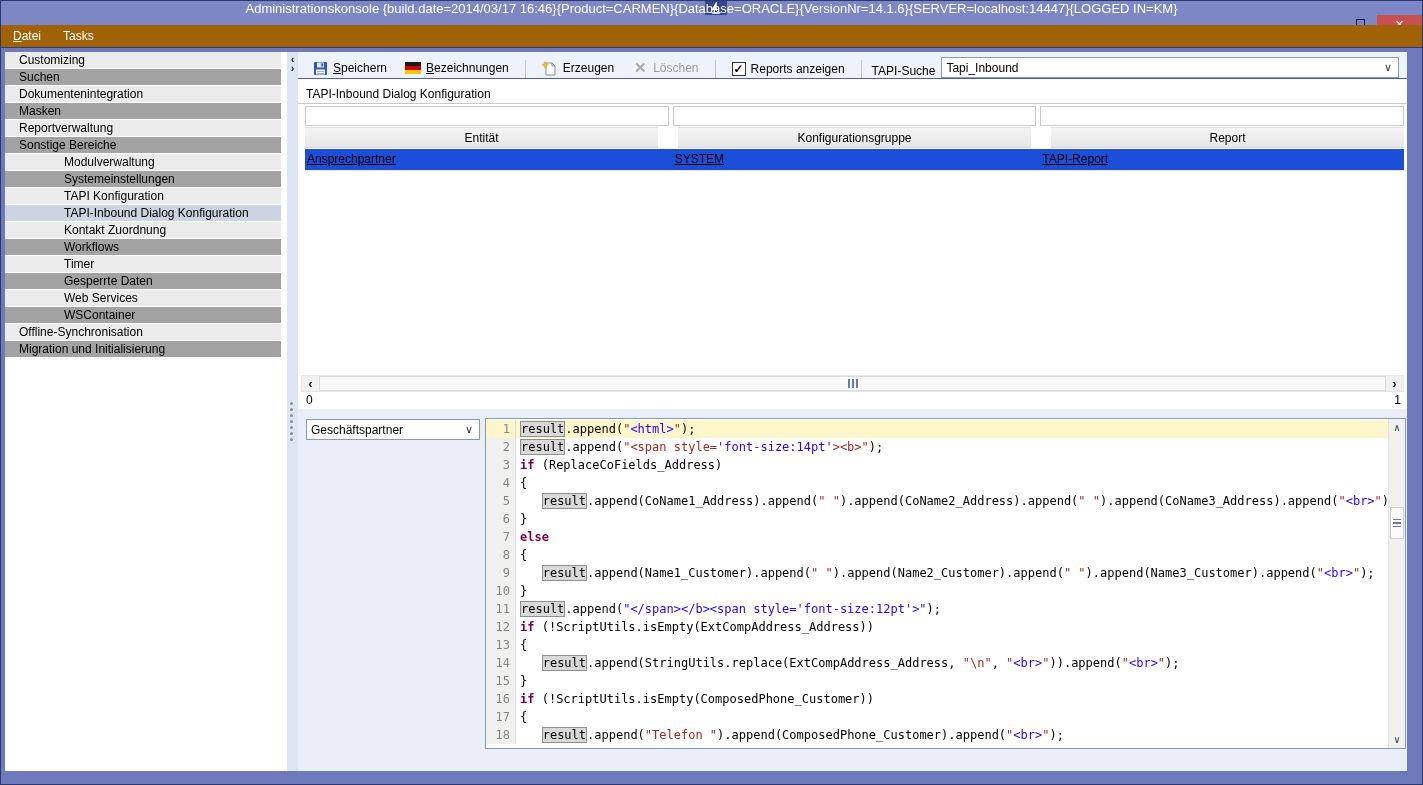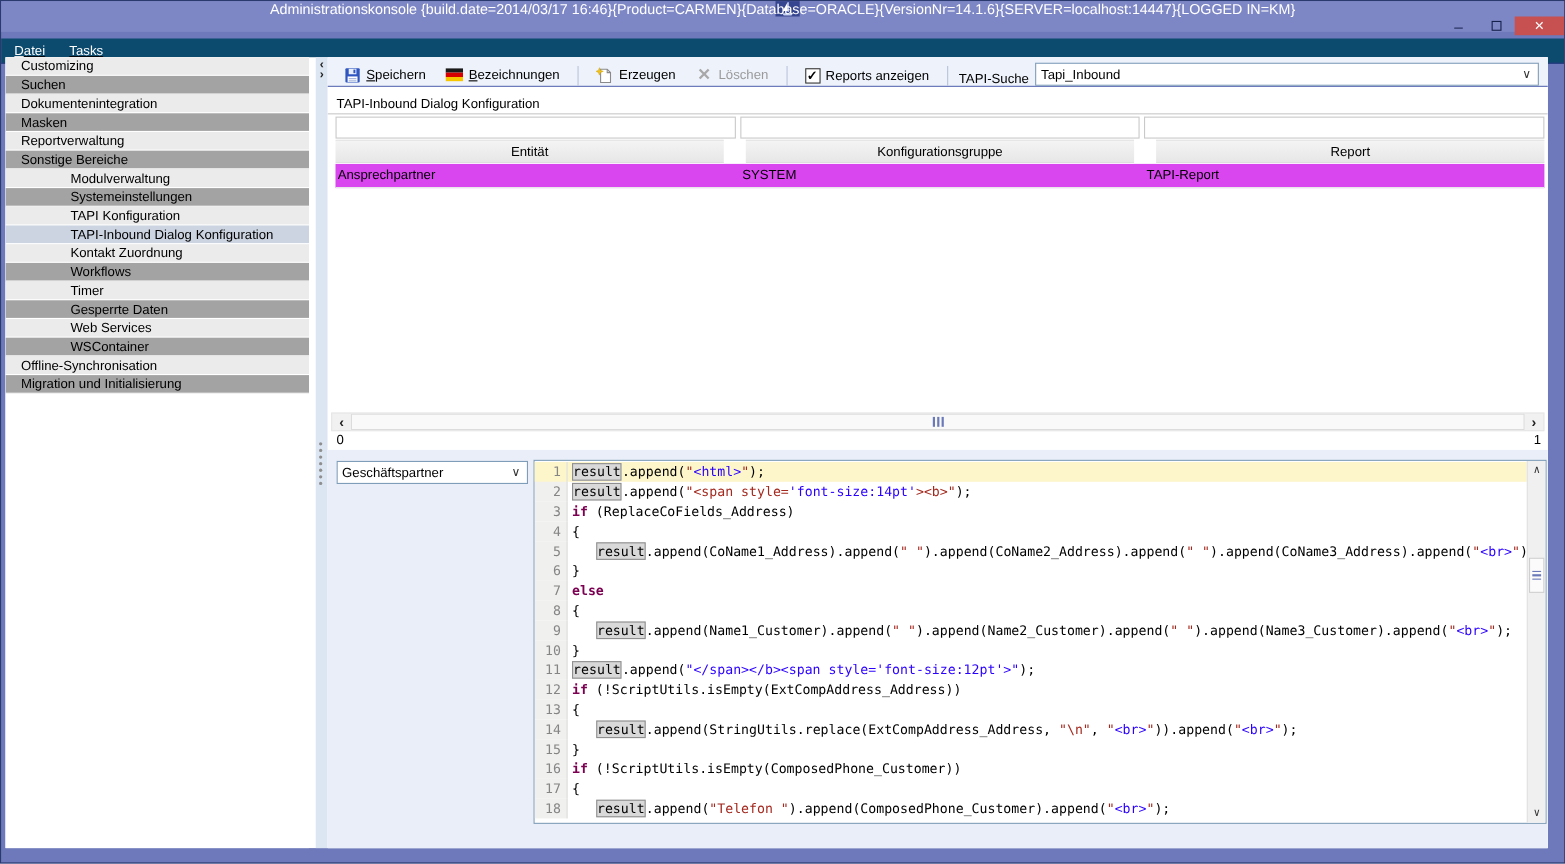--- a/index.html
+++ b/index.html
@@ -14,23 +14,23 @@
     display:flex; align-items:center; justify-content:center; }
   .title-text { position:absolute; left:0; right:0; text-align:center;
     color:#fff; font-size:13px; pointer-events:none; }
   .win-controls { margin-left:auto; display:flex; align-items:center; height:100%; }
   .win-btn { width:34px; height:100%; display:flex; align-items:center;
     justify-content:center; color:#16204d; font-size:14px; }
   .btn-max .sq { width:9px; height:9px; border:1.5px solid #16204d; display:block; }
   .btn-close { width:45px; background:#c75050; color:#fff; font-size:15px; }
 
   
-  .menubar { position:absolute; top:34px; left:0; right:0; height:23px;
-    background:#0c4a6e; display:flex; align-items:center; padding-left:12px;
-    border-bottom:1px solid #2b3b85;text-decoration:underline; }
+  .menubar { position:absolute; top:24px; left:0; right:0; height:23px;
+    background:#a16207; display:flex; align-items:center; padding-left:12px;
+    border-bottom:1px solid #2b3b85; }
   .menu-item { color:#fff; margin-right:22px; }
   .accel { text-decoration:underline; }
 
   
   .client { position:absolute; left:4px; top:51px; right:15px; bottom:13px;
     background:#fff; }
 
   
   .sidebar { position:absolute; left:0; top:0; width:276px; bottom:0;
     background:#fff; overflow:hidden; }
@@ -78,21 +78,21 @@
   .filter-row { position:absolute; top:27px; left:7px; right:3px; height:20px;
     display:flex; gap:4px; }
   .filter-input { flex:1; border:1px solid #c9c9c9; background:#fff; height:20px;
     font-family:"Liberation Sans",sans-serif; font-size:12px; padding:0 3px; }
   .header-row { position:absolute; top:48px; left:7px; right:3px; height:21px;
     display:flex; gap:20px; }
   .header-cell { flex:1; background:linear-gradient(#f4f4f4,#e7e7e7);
     border-top:1px solid #e0e0e0; border-bottom:1px solid #d6d6d6;
     text-align:center; line-height:20px; }
   .data-row { position:absolute; top:70px; left:7px; right:3px; height:22px;
-    display:flex; gap:4px; border-bottom:1px solid #e8e8e8; background:#d946ef; }
+    display:flex; gap:4px; border-bottom:1px solid #e8e8e8; background:#1d4ed8;text-decoration:underline; }
   .data-cell { flex:1; line-height:21px; padding-left:2px; white-space:nowrap;
     overflow:hidden; }
 
   
   .hscroll { position:absolute; top:296px; left:3px; right:3px; height:17px;
     background:#f1f1f1; border:1px solid #e6e6e6; display:flex; align-items:center; }
   .hs-arrow { width:17px; text-align:center; color:#222; font-size:13px;
     font-weight:bold; line-height:15px; }
   .hs-thumb { flex:1; height:15px; background:#f9f9f9; border:1px solid #dcdcdc;
     display:flex; align-items:center; justify-content:center; gap:2px; }

